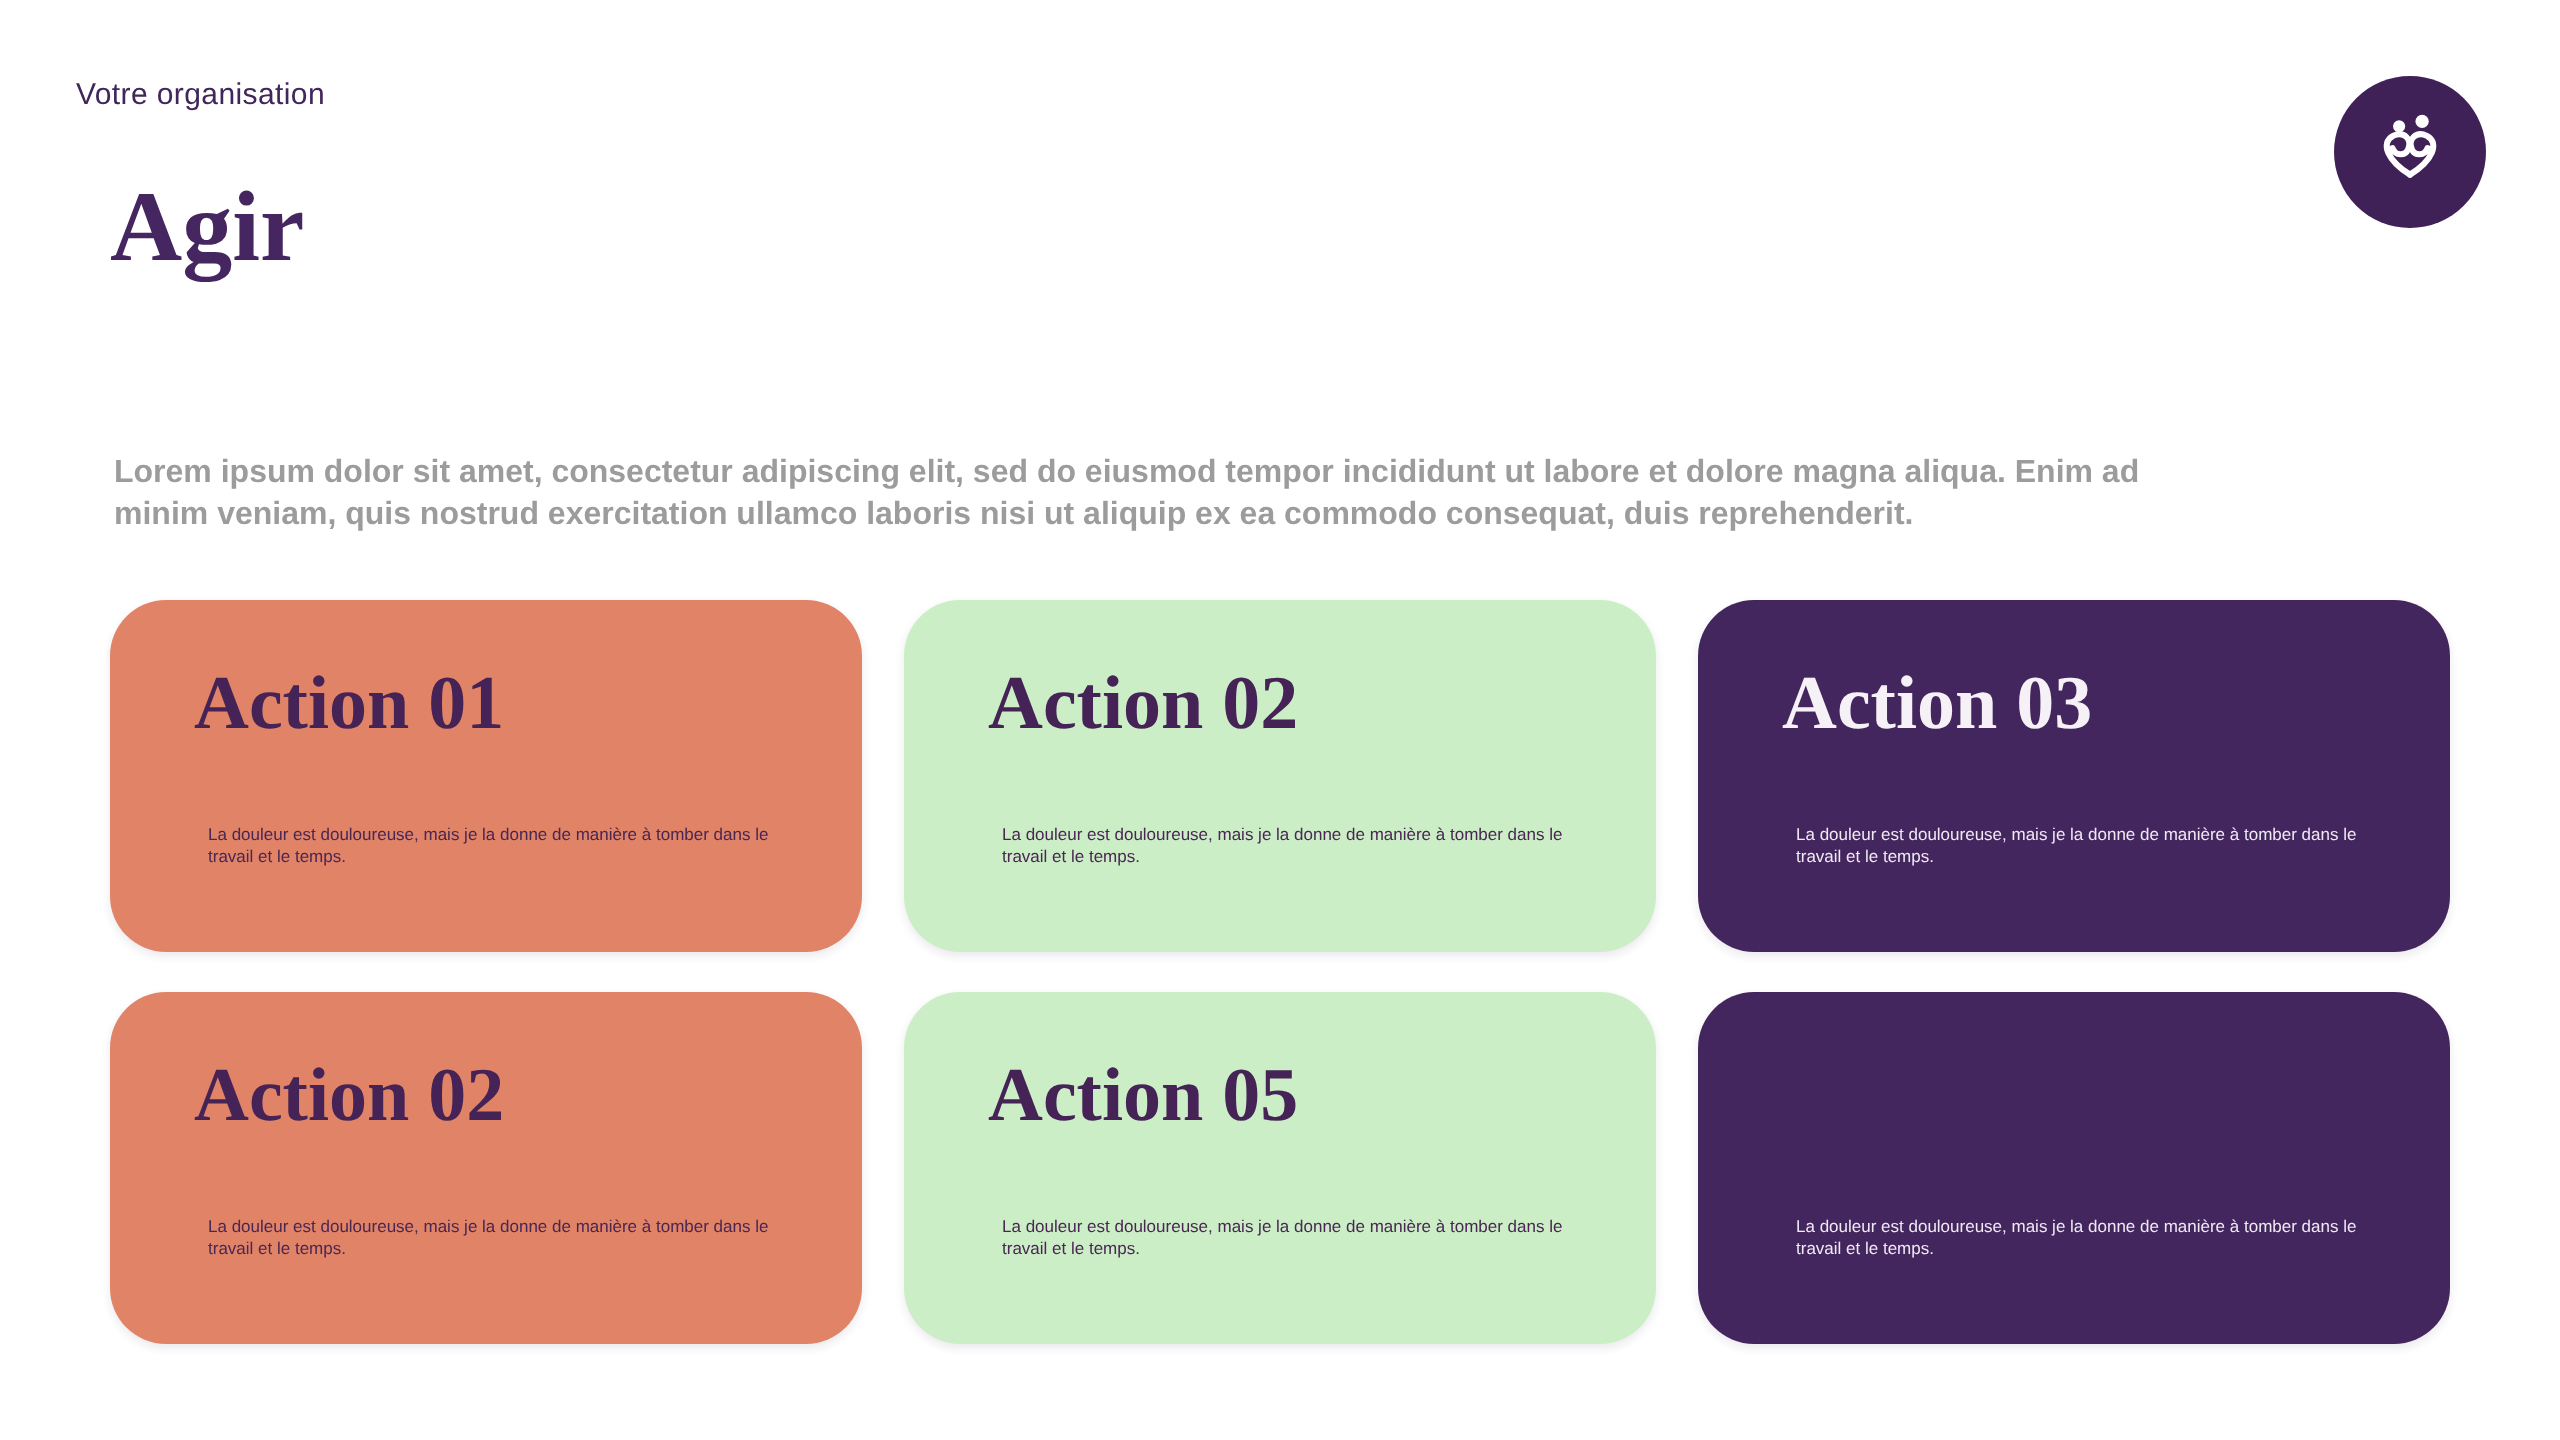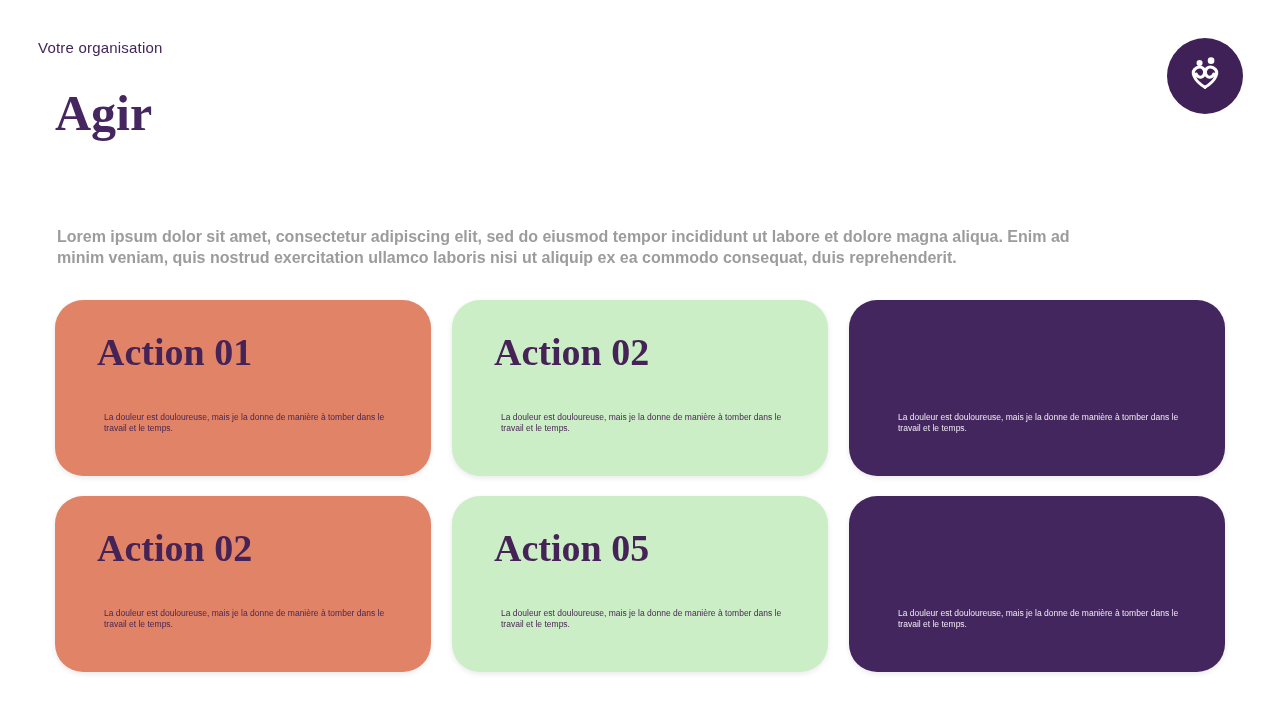--- a/index.html
+++ b/index.html
@@ -125,20 +125,21 @@
 <div class="cards-grid">
   <div class="card card--salmon">
     <div class="card-title">Action 01</div>
     <div class="card-body">La douleur est douloureuse, mais je la donne de manière à tomber dans le travail et le temps.</div>
   </div>
   <div class="card card--green">
     <div class="card-title">Action 02</div>
     <div class="card-body">La douleur est douloureuse, mais je la donne de manière à tomber dans le travail et le temps.</div>
   </div>
   <div class="card card--purple">
+    <div class="card-title">Action 03</div>
     <div class="card-body">La douleur est douloureuse, mais je la donne de manière à tomber dans le travail et le temps.</div>
   </div>
   <div class="card card--salmon">
     <div class="card-title">Action 02</div>
     <div class="card-body">La douleur est douloureuse, mais je la donne de manière à tomber dans le travail et le temps.</div>
   </div>
   <div class="card card--green">
     <div class="card-title">Action 05</div>
     <div class="card-body">La douleur est douloureuse, mais je la donne de manière à tomber dans le travail et le temps.</div>
   </div>

